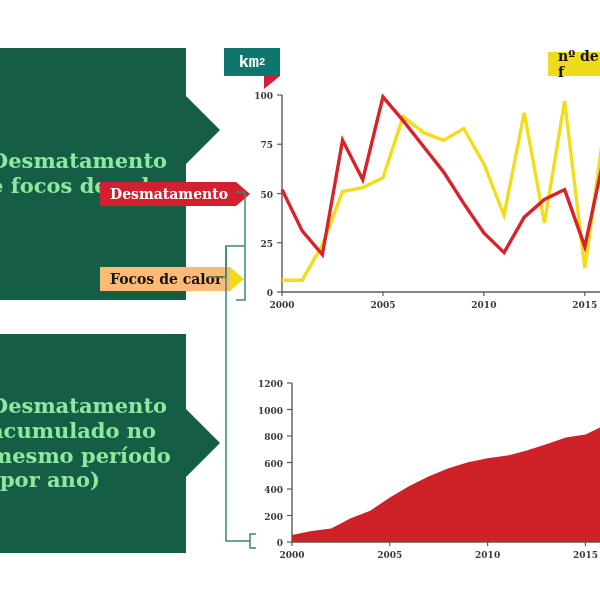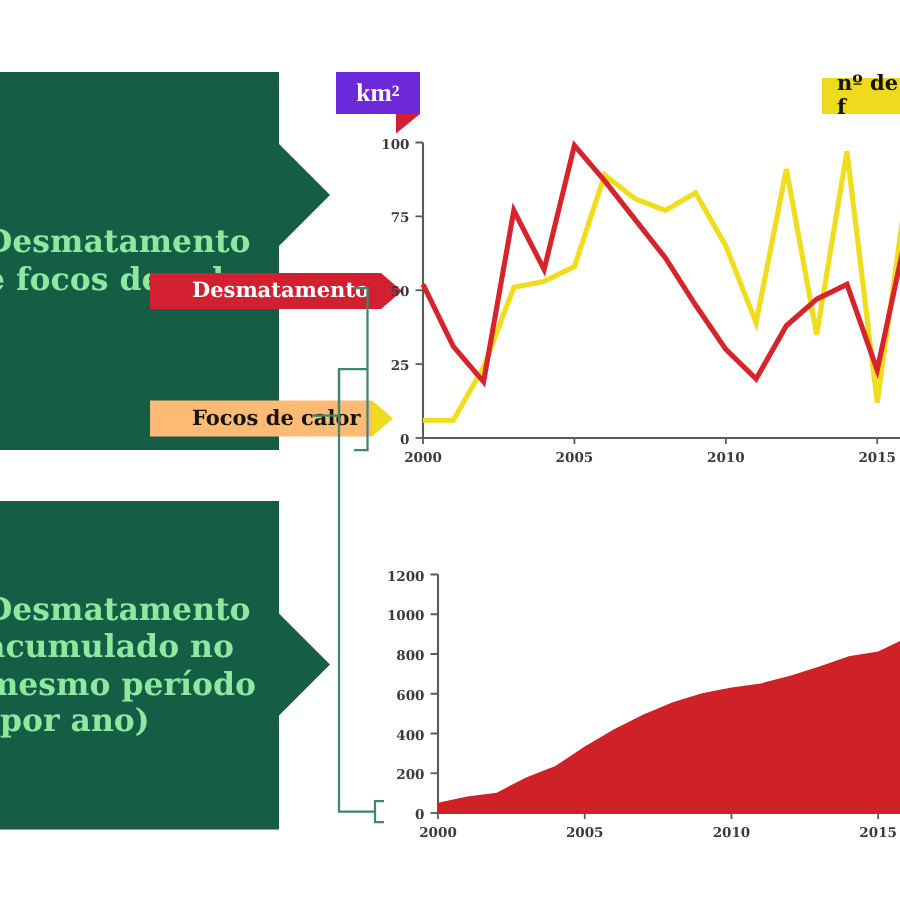--- a/index.html
+++ b/index.html
@@ -43,41 +43,41 @@
     align-items:center;
     font-family:"DejaVu Serif", serif;
     font-weight:bold;
     box-sizing:border-box;
     white-space:nowrap;
   }
   .badge-body{
     height:100%;
     display:flex;
     align-items:center;
-    padding:0 8px 0 28px;
+    padding:0 8px 0 10px;
     box-sizing:border-box;
   }
   .badge-tip{
     width:0;height:0;
     border-top:var(--h) solid transparent;
     border-bottom:var(--h) solid transparent;
     border-left:14px solid var(--c);
   }
 
   .badge-red{--c:#d32030;--h:12px;}
   .badge-red .badge-body{background:#d32030;color:#ffffff;}
   .badge-yellow{--c:#eedb1e;--h:12px;}
   .badge-yellow .badge-body{background:#fdba74;color:#15130a;}
 
   
   .km2-badge{
     position:absolute;
-    background:#6d28d9;
+    background:#0f766e;
     color:#ffffff;
-    font-family:Liberation Serif, serif;
+    font-family:Liberation Mono, monospace;
     font-weight:bold;
     display:flex;align-items:center;justify-content:center;
     box-sizing:border-box;
   }
   .km2-tail{
     position:absolute;
     width:0;height:0;
     border-left:16px solid #d32030;
     border-bottom:13px solid transparent;
   }

